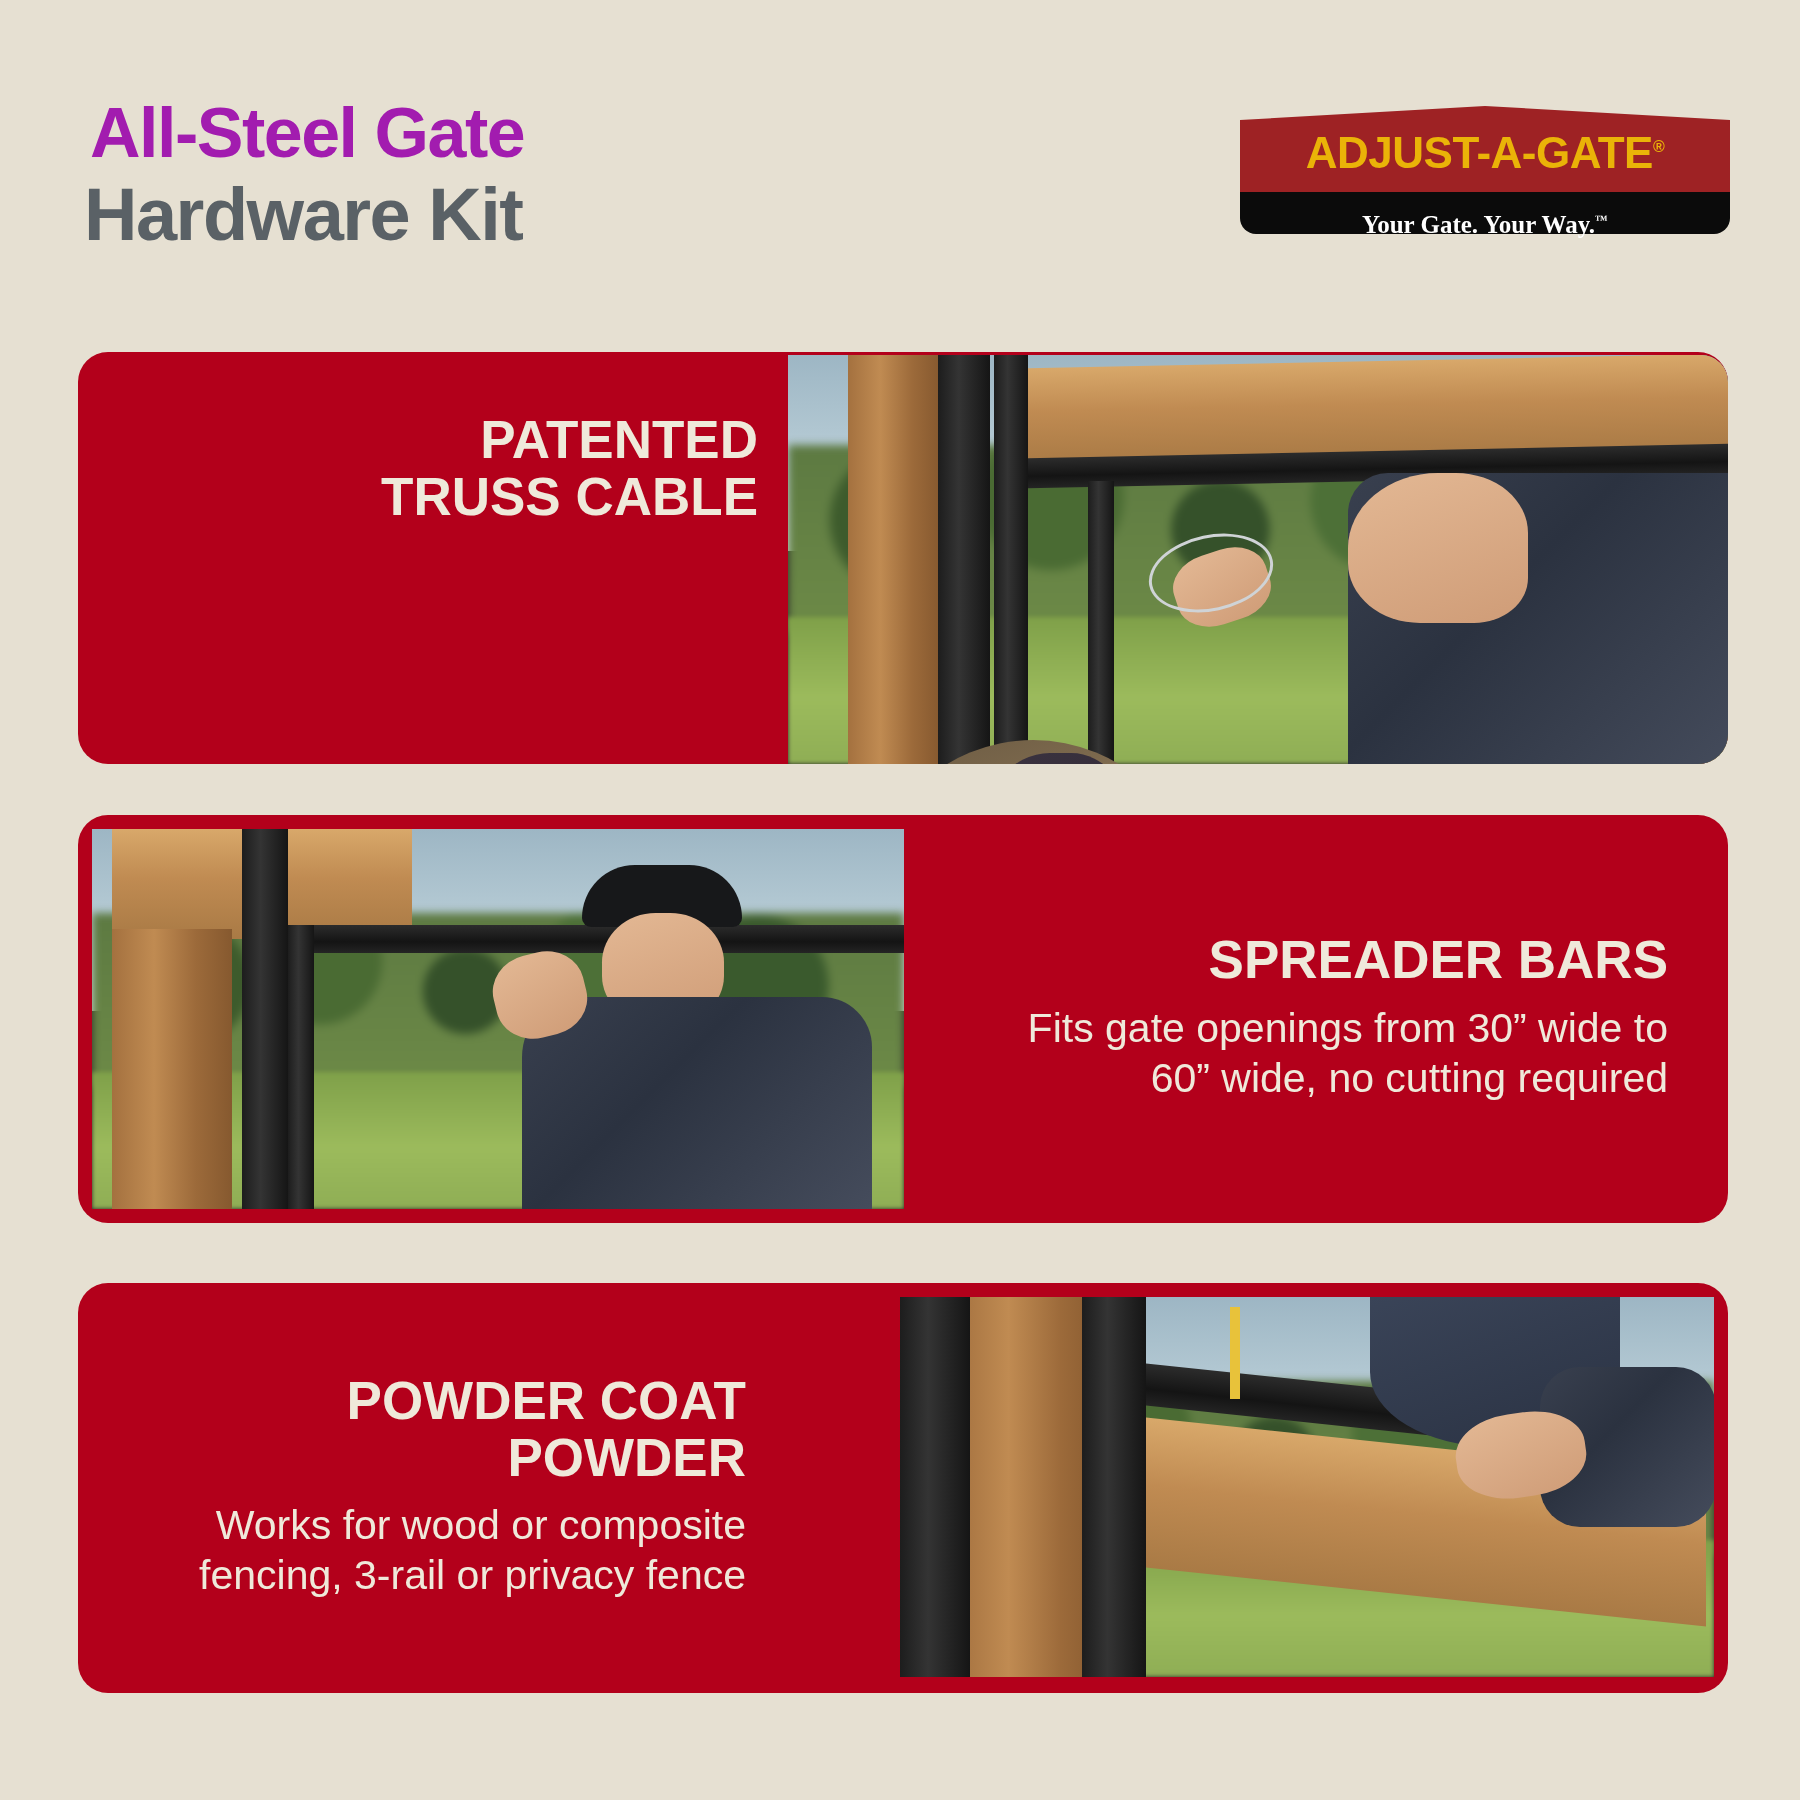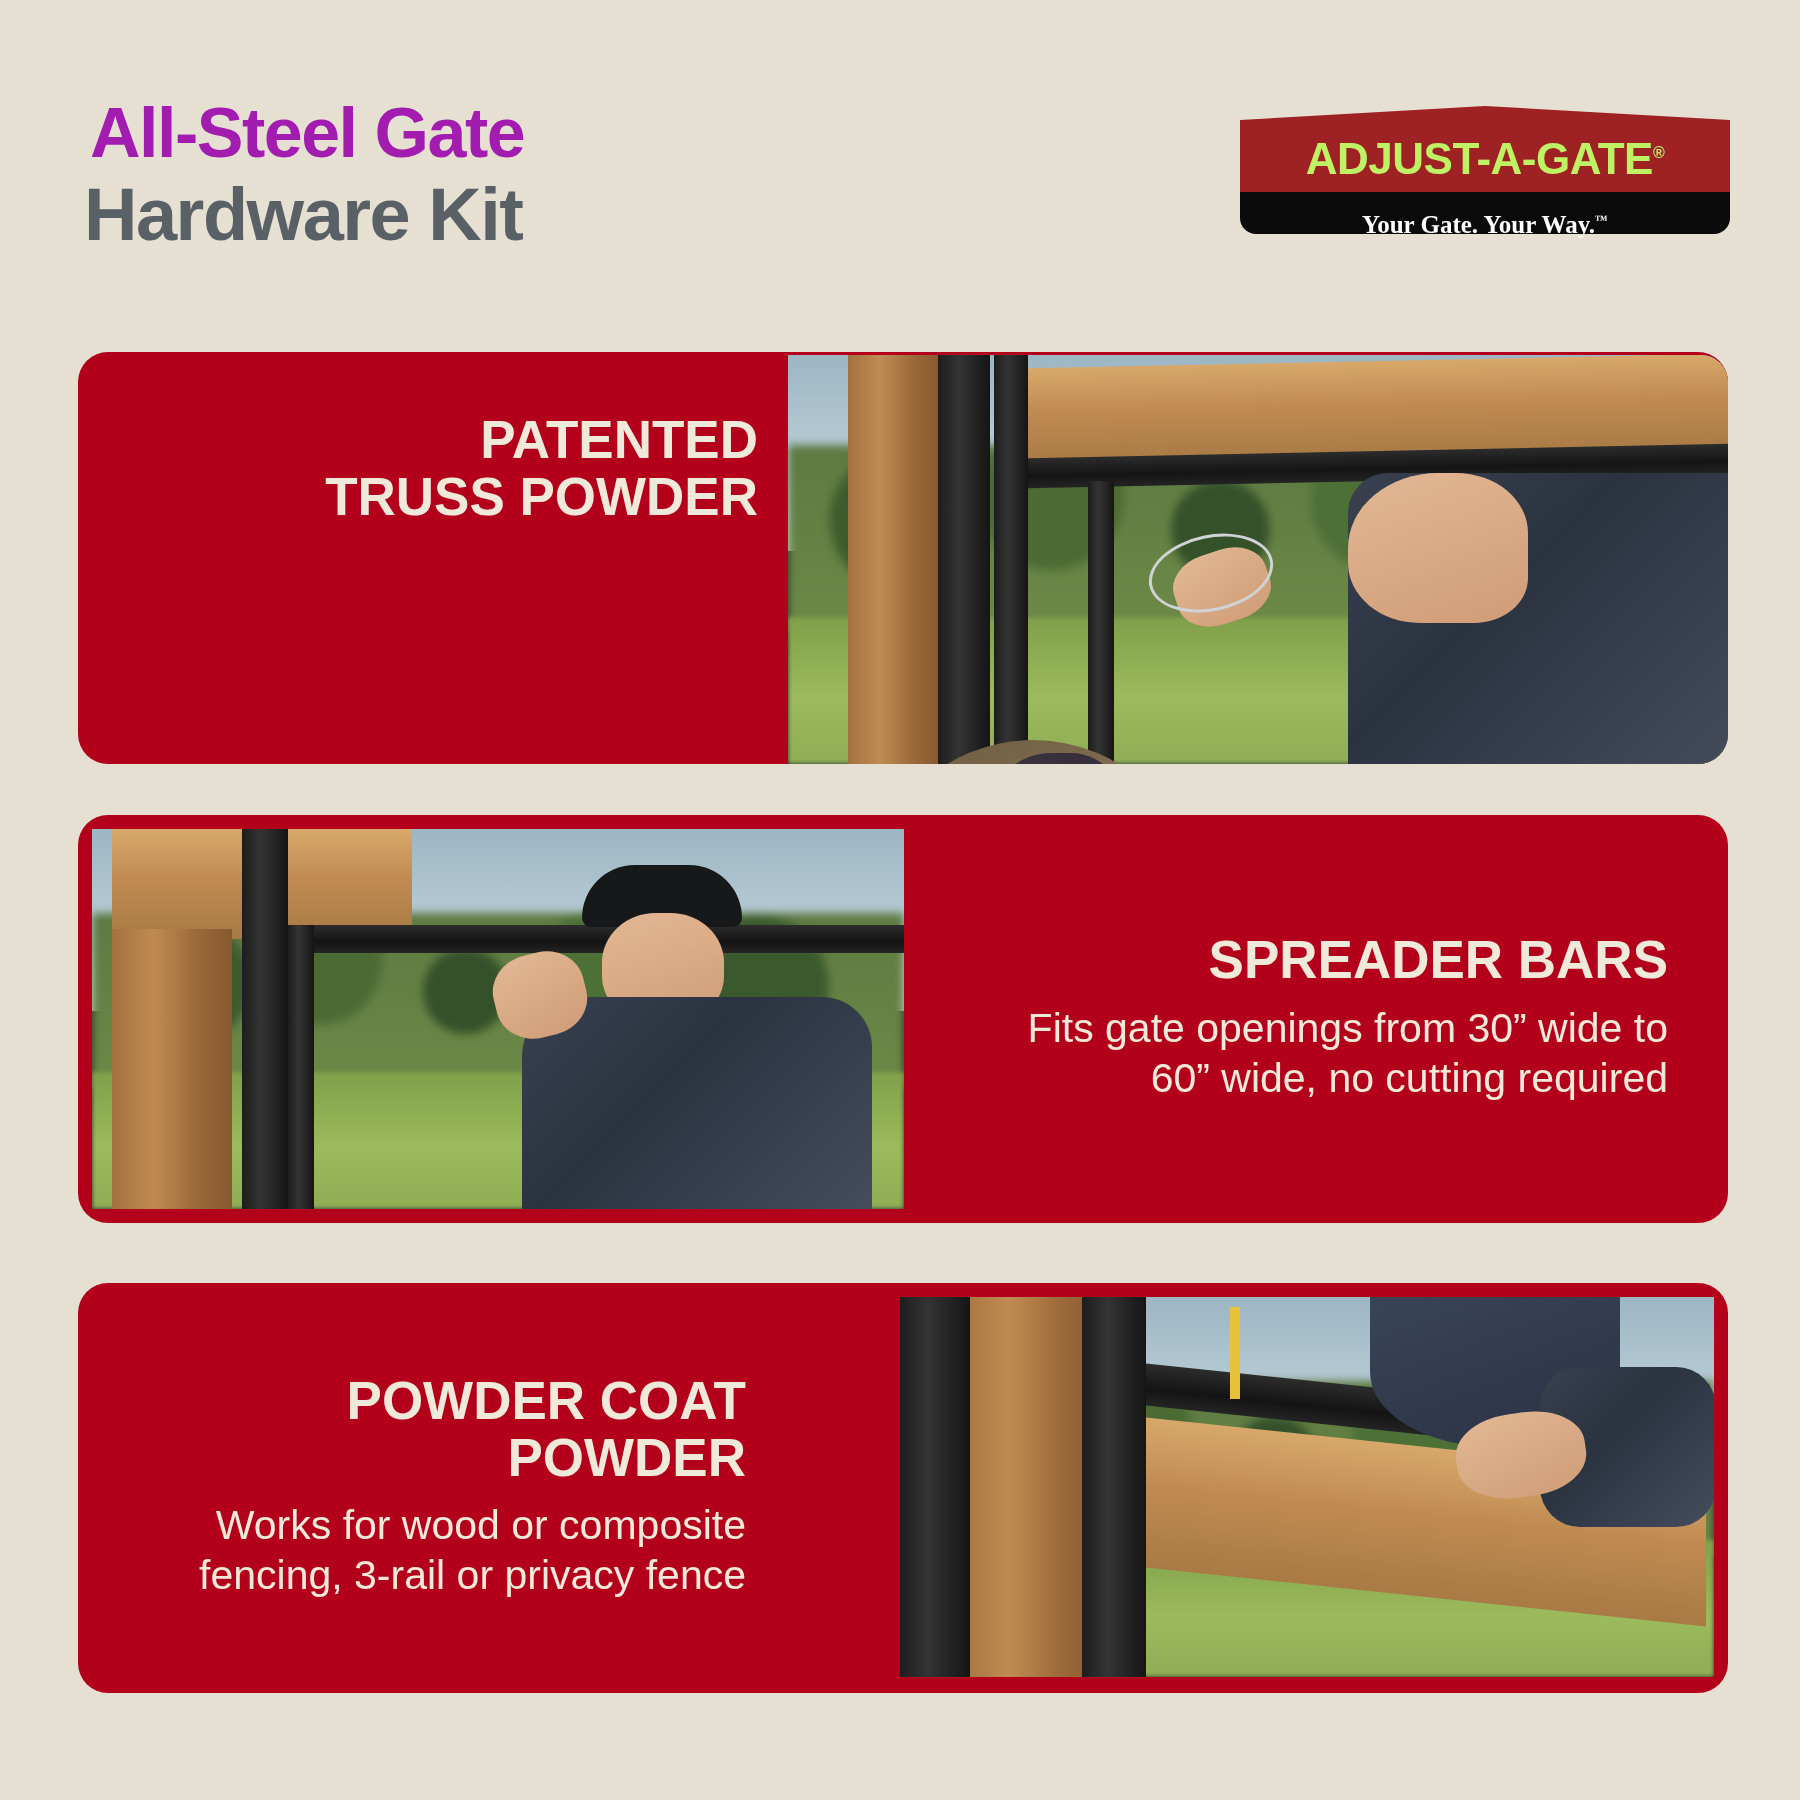--- a/index.html
+++ b/index.html
@@ -27,22 +27,22 @@
     width:490px;height:128px;
   }
   .logo-red{
     position:absolute;left:0;top:0;width:490px;height:86px;
     background:#9E2224;
     border-radius:12px 12px 0 0;
     clip-path:polygon(0 14px, 50% 0, 100% 14px, 100% 100%, 0 100%);
     display:flex;align-items:center;justify-content:center;
   }
   .logo-wordmark{
-    color:#bef264;font-size:44px;font-weight:bold;letter-spacing:-0.5px;
-    position:relative;top:10px;
+    color:#eab308;font-size:44px;font-weight:bold;letter-spacing:-0.5px;
+    position:relative;top:4px;
   }
   .logo-reg{font-size:16px;vertical-align:super;font-weight:bold;}
   .logo-black{
     position:absolute;left:0;top:86px;width:490px;height:42px;
     background:#0B0B0B;border-radius:0 0 16px 16px;
     display:flex;align-items:center;justify-content:center;
   }
   .logo-tagline{
     color:#FFFFFF;font-size:25px;font-weight:bold;
     font-family:"Liberation Serif", serif;
@@ -165,21 +165,21 @@
 
     <div class="inset" id="inset1">
       <div class="inset-scene" style="background:linear-gradient(160deg,#6b5a42,#8a7556 40%,#4b4032);">
 
         <div style="position:absolute;left:34%;top:4%;width:46%;height:56%;background:linear-gradient(150deg,#3b3340,#2b2430);border-radius:46% 40% 30% 36%;"></div>
 
       </div>
     </div>
 
     <div class="copy">
-      <h2><span>PATENTED</span><br><span>TRUSS POWDER</span></h2>
+      <h2><span>PATENTED</span><br><span>TRUSS CABLE</span></h2>
     </div>
   </div>
 
   <div class="card" id="card2">
     <div class="photo" id="photo2">
       <div class="sky"></div>
       <div class="foliage"></div>
       <div class="grass"></div>
       <div class="wood-rail" style="left:20px;top:0;width:300px;height:110px;"></div>
       <div class="wood-post" style="left:20px;top:100px;width:120px;height:280px;"></div>

